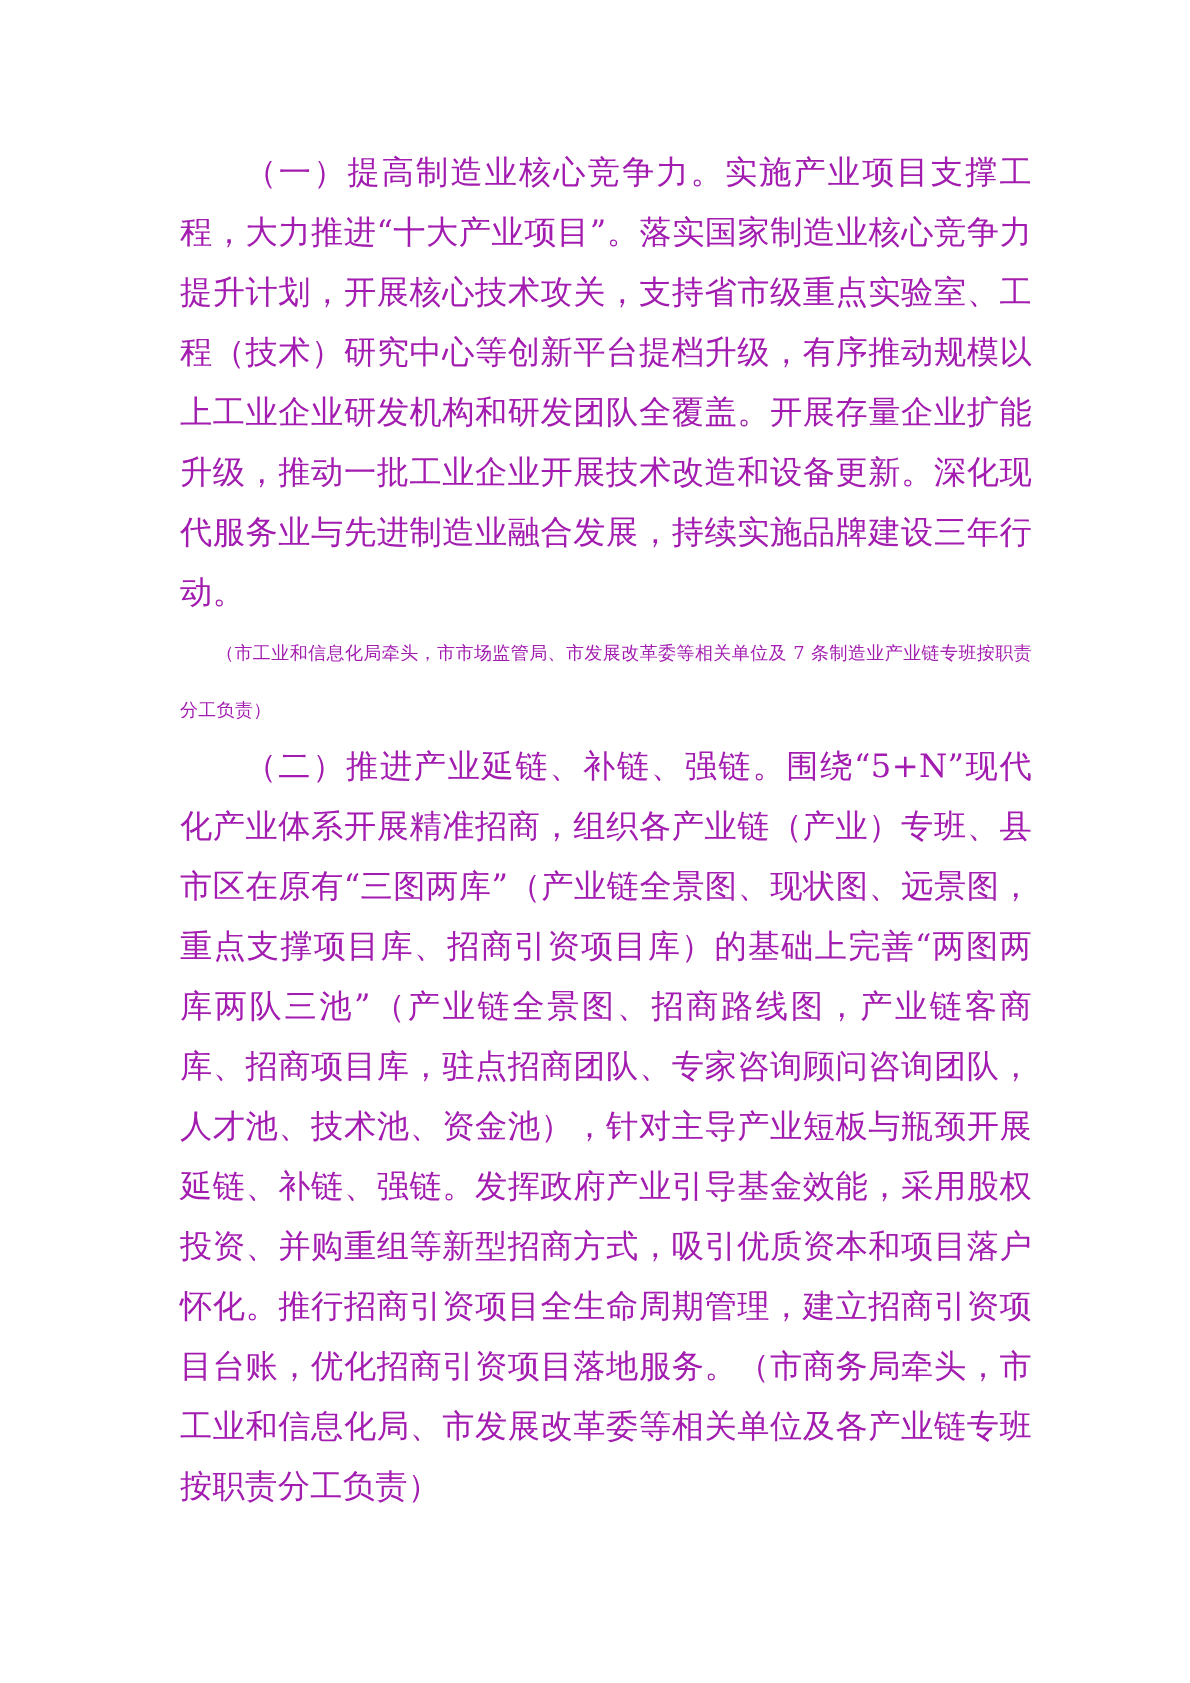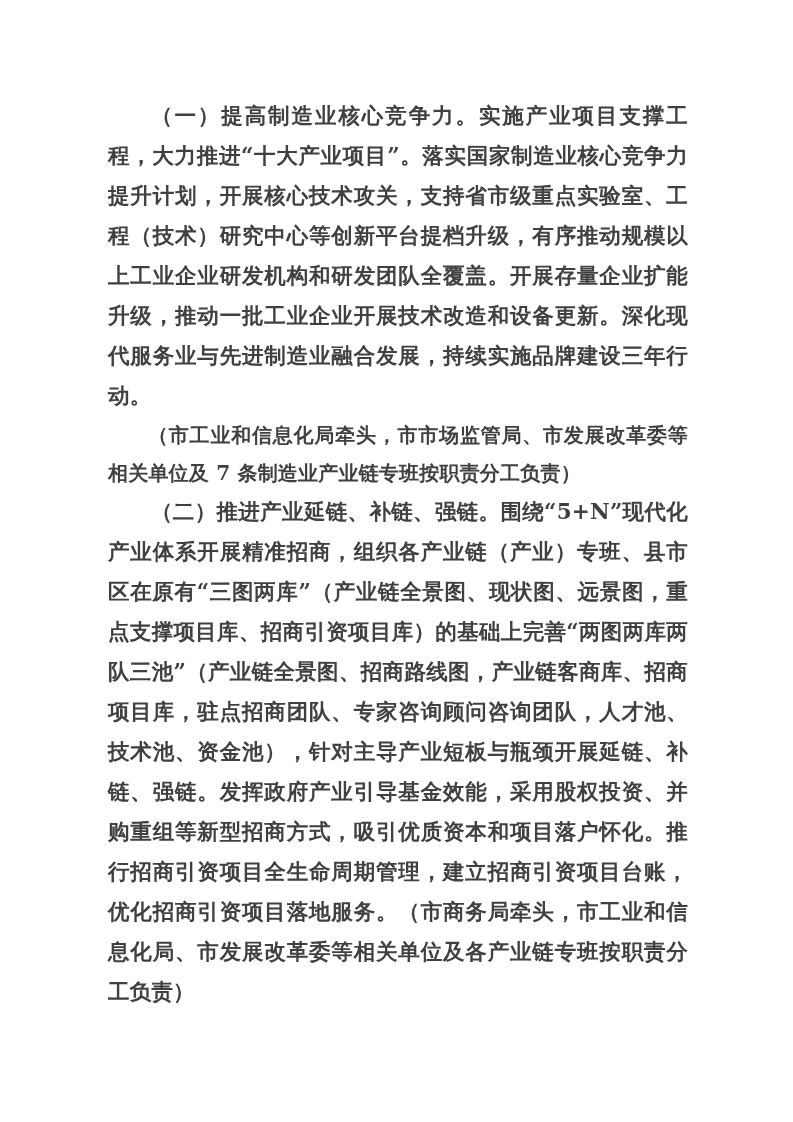--- a/index.html
+++ b/index.html
@@ -18,32 +18,31 @@
   }
   .content {
     position: absolute;
     left: 108px;
     top: 96px;
     width: 580px;
   }
   .para {
     font-size: 21.5px;
     line-height: 40px;
-    color: #404040;
+    color: #a21caf;
     text-align: justify;
     text-justify: inter-ideograph;
-    margin: 0 0 0 0;
+    margin: 0 0 0 12px;
     letter-spacing: 0.2px;
-    font-weight: bold;
   }
   .indent2 {
     text-indent: 2em;
   }
   .small-para {
-    font-size: 20px;
+    font-size: 12px;
     line-height: 38px;
   }
 </style>
 </head>
 <body>
 
 <div class="page">
   <div class="content">
     <p class="para indent2">（一）提高制造业核心竞争力。实施产业项目支撑工程，大力推进“十大产业项目”。落实国家制造业核心竞争力提升计划，开展核心技术攻关，支持省市级重点实验室、工程（技术）研究中心等创新平台提档升级，有序推动规模以上工业企业研发机构和研发团队全覆盖。开展存量企业扩能升级，推动一批工业企业开展技术改造和设备更新。深化现代服务业与先进制造业融合发展，持续实施品牌建设三年行动。</p>
     <p class="para indent2 small-para">（市工业和信息化局牵头，市市场监管局、市发展改革委等相关单位及 7 条制造业产业链专班按职责分工负责）</p>

